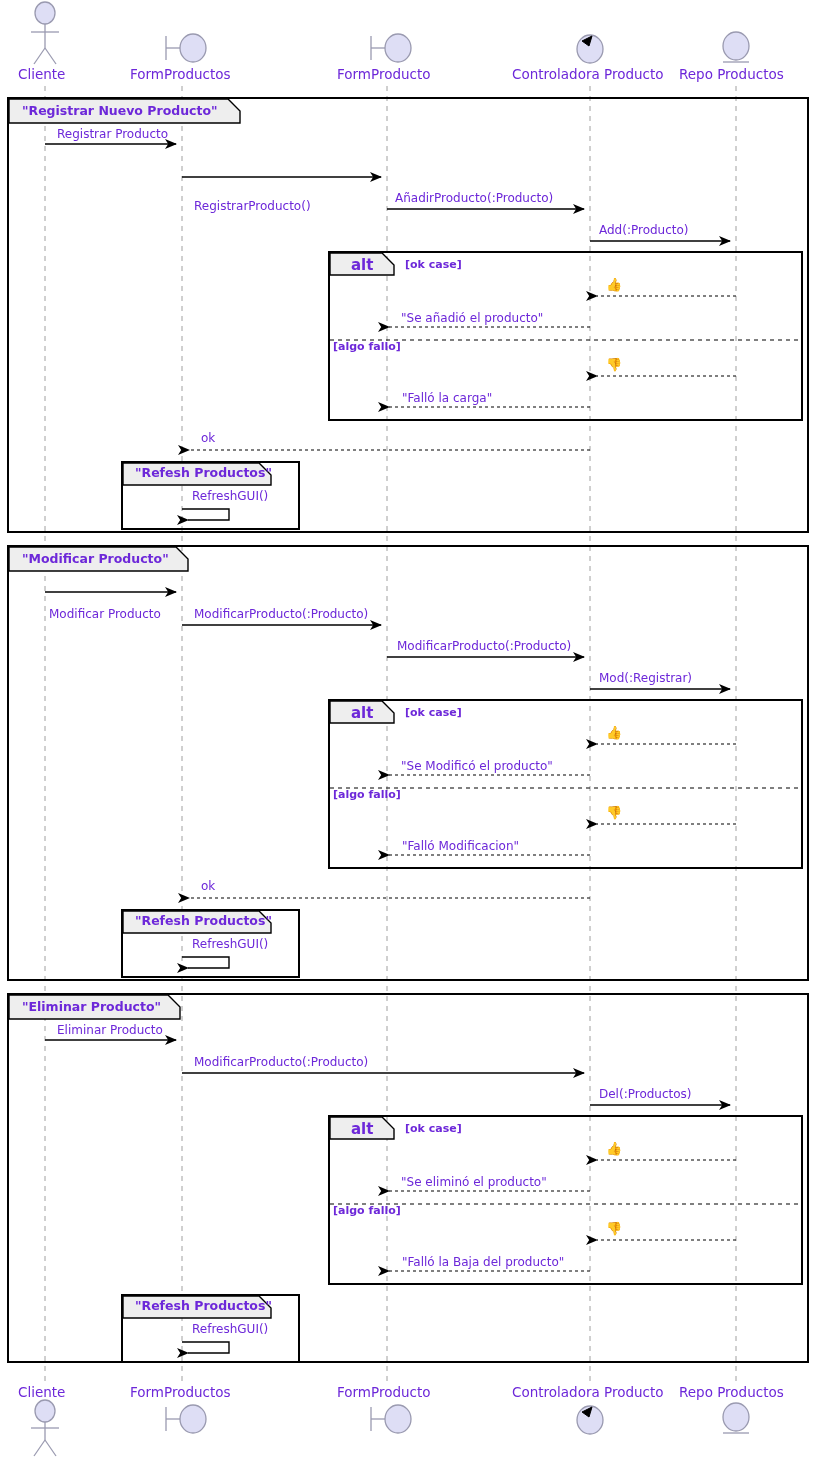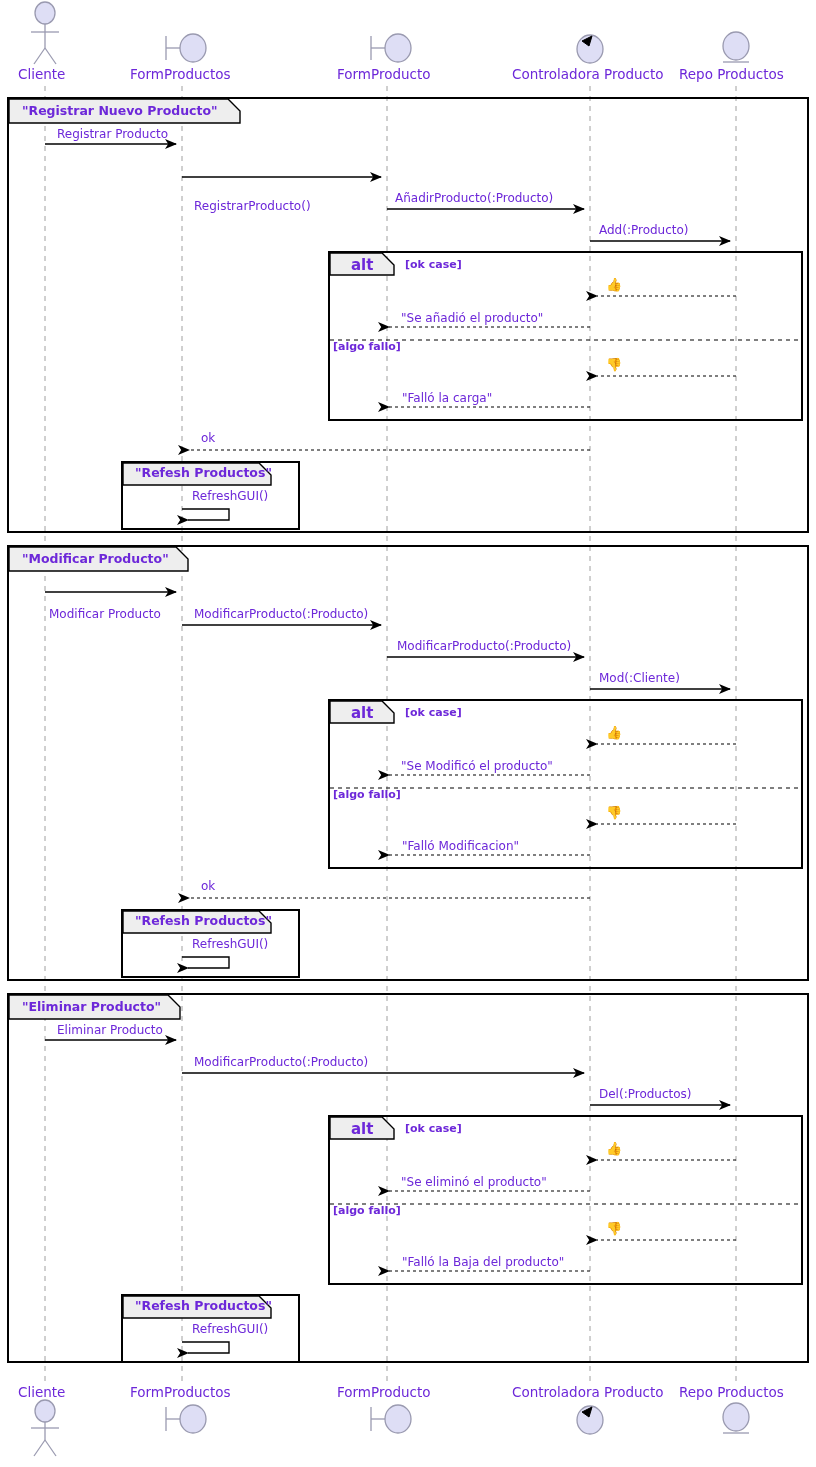--- a/index.html
+++ b/index.html
@@ -219,21 +219,21 @@
 <div class="lbl emoji" style="left:606px; top:358px;">👎</div>
 <div class="lbl msg-label" style="left:402px; top:392px;">"Falló la carga"</div>
 <div class="lbl msg-label" style="left:201px; top:432px;">ok</div>
 <div class="lbl frag-title" style="left:135px; top:467px;">"Refesh Productos"</div>
 <div class="lbl msg-label" style="left:192px; top:490px;">RefreshGUI()</div>
 
 <div class="lbl frag-title" style="left:22px;  top:553px;">"Modificar Producto"</div>
 <div class="lbl msg-label" style="left:49px;  top:576px;margin-top:32px;">Modificar Producto</div>
 <div class="lbl msg-label" style="left:194px; top:608px;">ModificarProducto(:Producto)</div>
 <div class="lbl msg-label" style="left:397px; top:640px;">ModificarProducto(:Producto)</div>
-<div class="lbl msg-label" style="left:599px; top:672px;">Mod(:Cliente)</div>
+<div class="lbl msg-label" style="left:599px; top:672px;">Mod(:Registrar)</div>
 <div class="lbl alt-kw" style="left:343px; top:706px;">alt</div>
 <div class="lbl guard" style="left:405px; top:707px;">[ok case]</div>
 <div class="lbl emoji" style="left:606px; top:726px;">👍</div>
 <div class="lbl msg-label" style="left:401px; top:760px;">"Se Modificó el producto"</div>
 <div class="lbl guard" style="left:333px; top:789px;">[algo fallo]</div>
 <div class="lbl emoji" style="left:606px; top:806px;">👎</div>
 <div class="lbl msg-label" style="left:402px; top:840px;">"Falló Modificacion"</div>
 <div class="lbl msg-label" style="left:201px; top:880px;">ok</div>
 <div class="lbl frag-title" style="left:135px; top:915px;">"Refesh Productos"</div>
 <div class="lbl msg-label" style="left:192px; top:938px;">RefreshGUI()</div>

